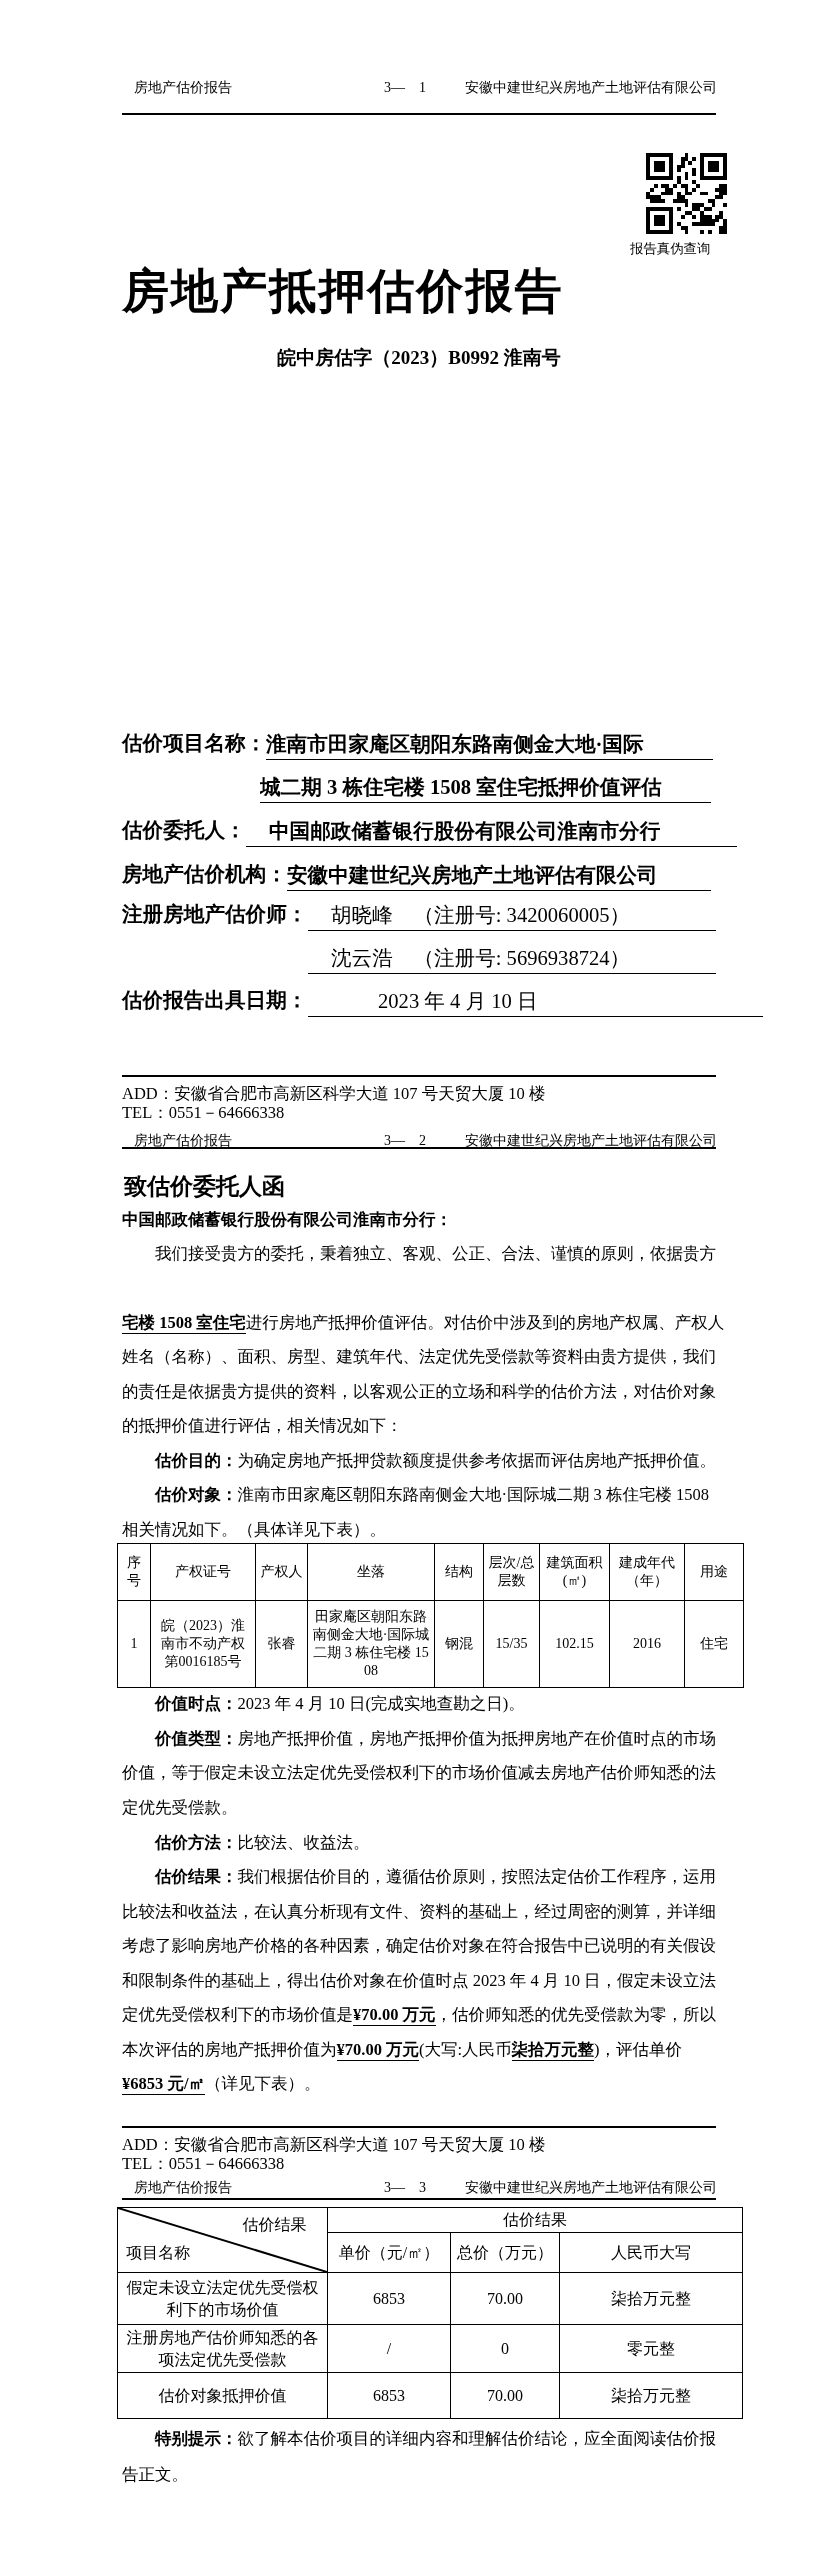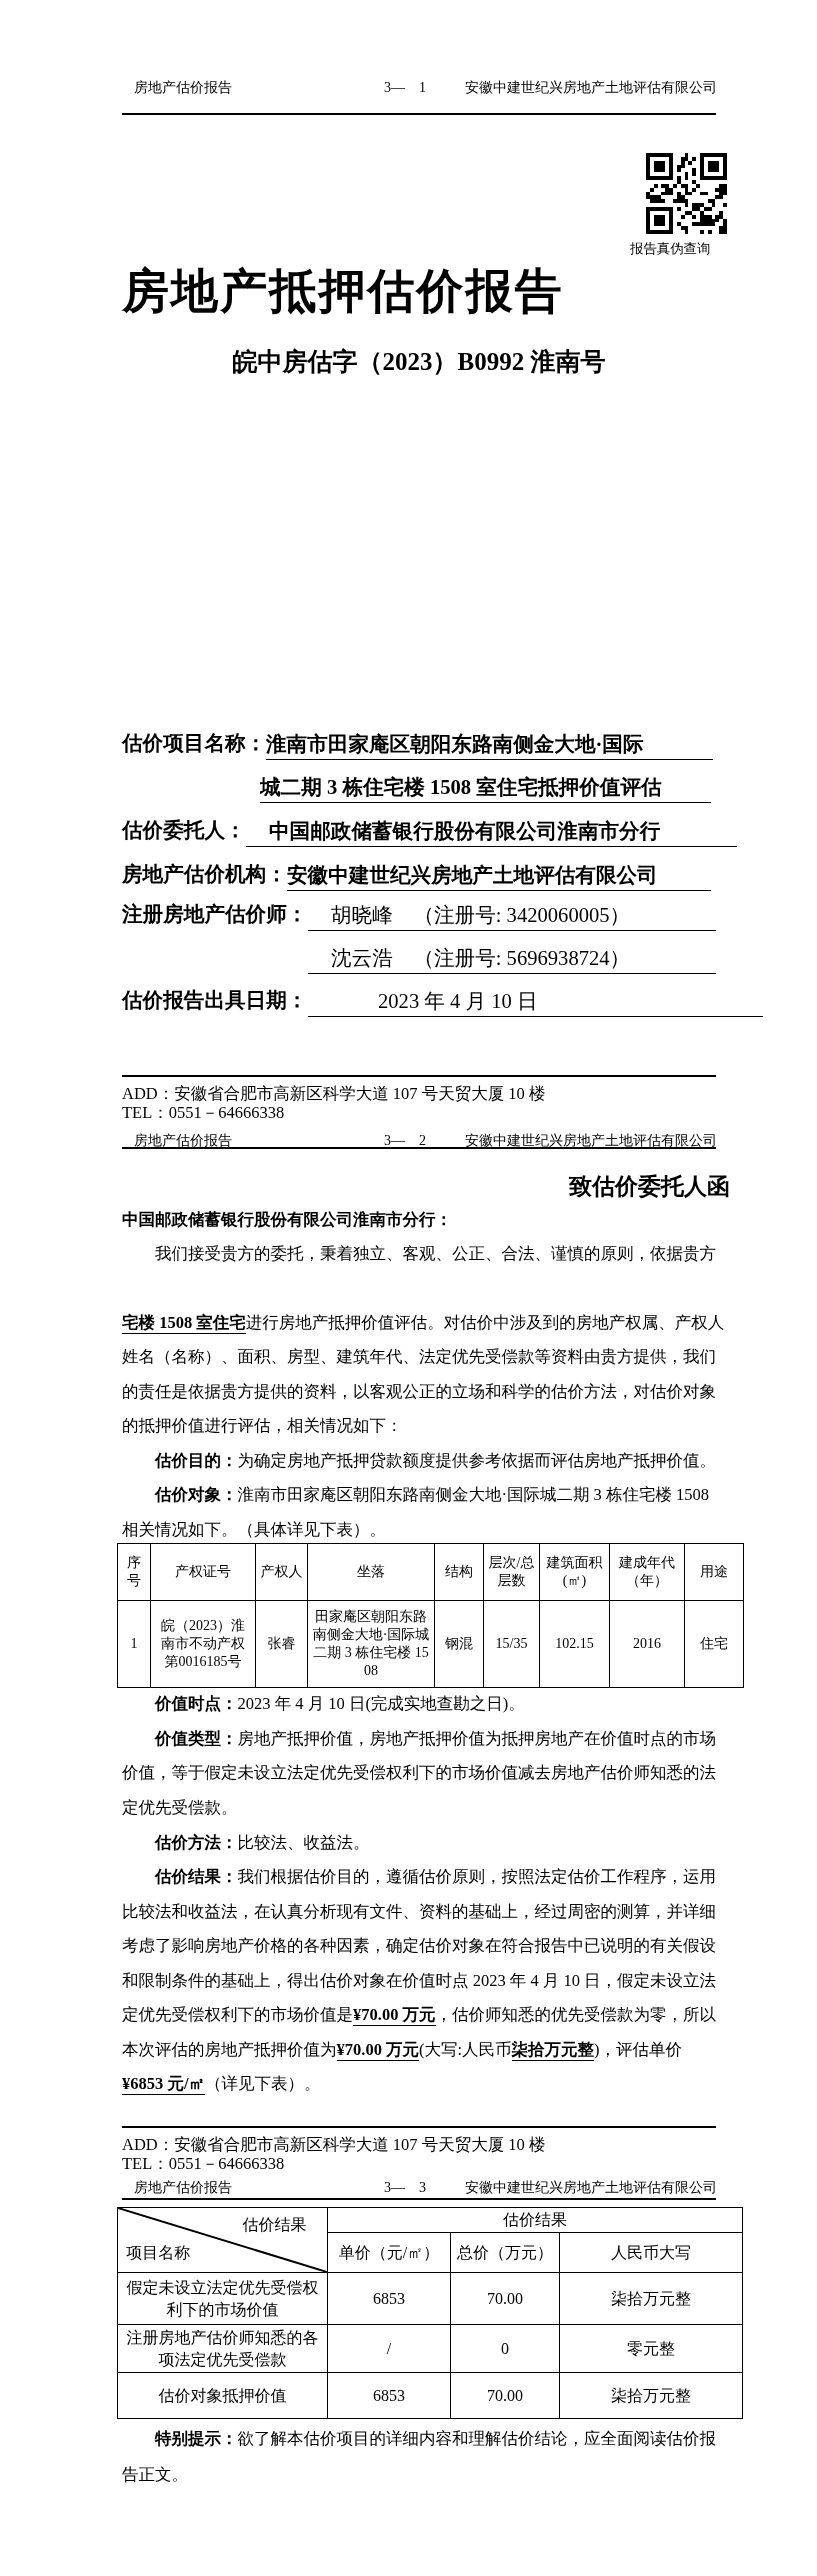--- a/index.html
+++ b/index.html
@@ -12,27 +12,27 @@
   .abs{position:absolute;white-space:nowrap;}
   
   .phdr{position:absolute;left:0;width:818px;height:20.6px;font-size:14px;line-height:20.6px;}
   .ph-l{position:absolute;left:122px;margin-left:12px;}
   .ph-c{position:absolute;left:384px;}
   .ph-r{position:absolute;right:101px;}
   .hrule{position:absolute;left:122px;width:594px;height:2.1px;background:#000;}
   .fl{position:absolute;left:122px;font-size:16.5px;line-height:20.6px;white-space:nowrap;}
   
   .doc-title{position:absolute;left:122px;width:594px;font-size:47px;font-weight:bold;letter-spacing:2.1px;white-space:nowrap;}
-  .doc-sub{position:absolute;left:122px;width:594px;text-align:center;font-size:25px;font-weight:bold;white-space:nowrap;}
+  .doc-sub{position:absolute;left:122px;width:594px;text-align:center;font-size:19px;font-weight:bold;white-space:nowrap;}
   .qr-cap{position:absolute;font-size:13.4px;width:113px;text-align:left;}
   .f-label{position:absolute;font-size:20.6px;line-height:27px;font-weight:bold;white-space:nowrap;}
   .f-val{position:absolute;height:29px;border-bottom:1.5px solid #000;font-size:20.6px;line-height:28px;white-space:nowrap;overflow:hidden;}
   .f-bold{font-weight:bold;}
   
-  .sec-title{position:absolute;left:136px;width:594px;text-align:right;font-size:23px;font-weight:bold;}
+  .sec-title{position:absolute;left:124px;width:594px;text-align:left;font-size:23px;font-weight:bold;}
   .addr{position:absolute;left:122px;font-size:16.5px;font-weight:bold;}
   .bl{position:absolute;font-size:16.5px;line-height:23px;white-space:nowrap;}
   .b{font-weight:bold;}
   .bu{font-weight:bold;border-bottom:1.5px solid #000;padding-bottom:1px;}
   
   table{border-collapse:collapse;table-layout:fixed;position:absolute;}
   td{border:1px solid #000;text-align:center;vertical-align:middle;padding:1px 3.1px;
      word-break:break-all;white-space:normal;}
   .t1{left:117px;top:1543px;width:625px;font-size:14px;line-height:1.3;}
   .t2{left:117px;top:2207px;width:625px;font-size:16px;line-height:1.35;}

